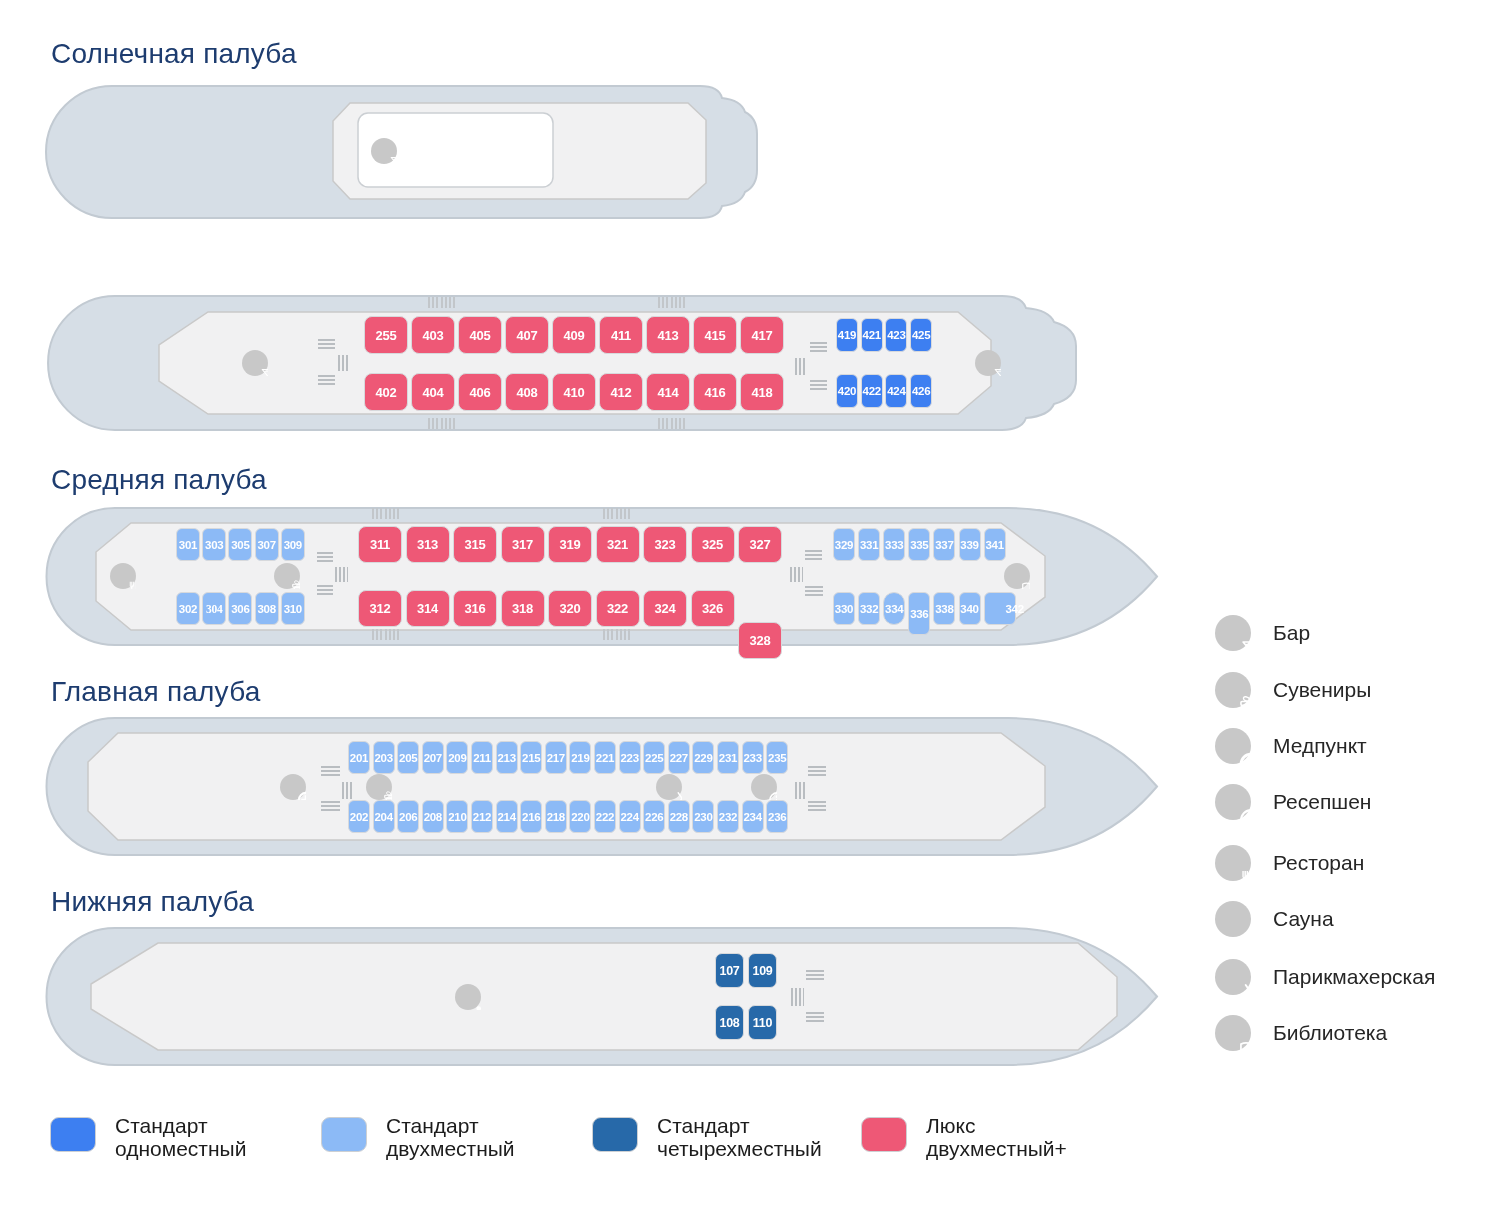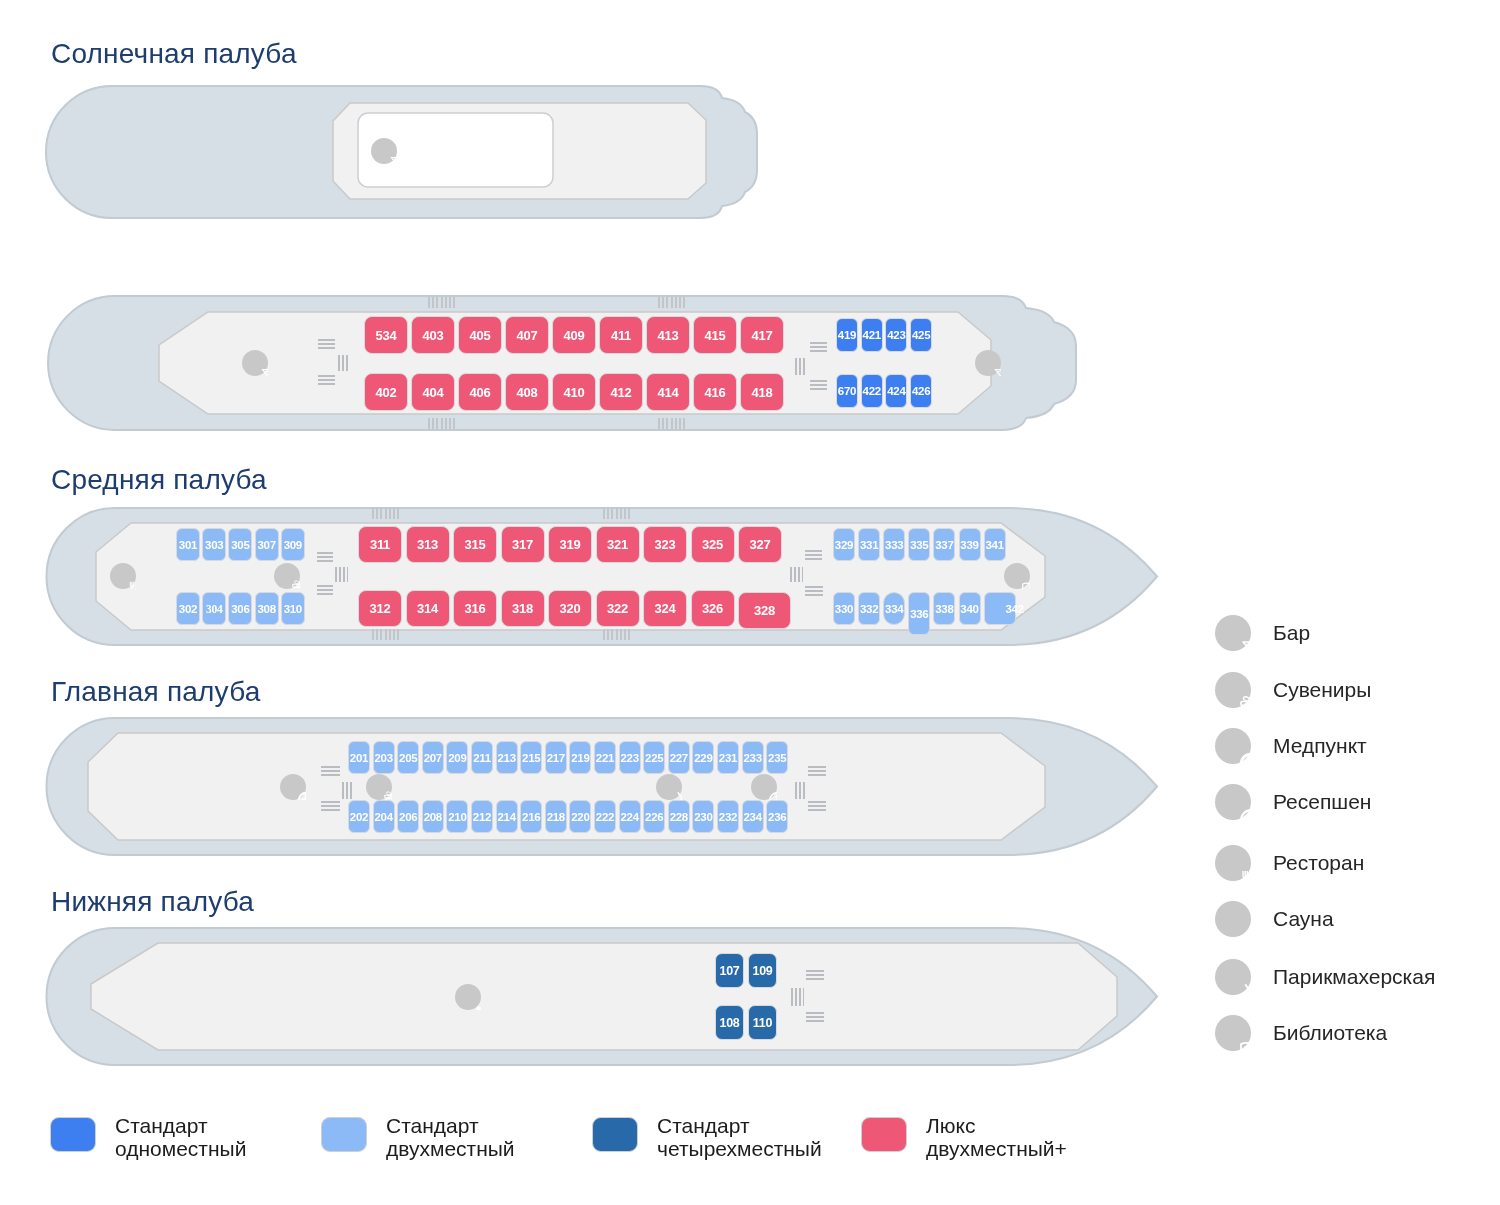--- a/index.html
+++ b/index.html
@@ -113,21 +113,21 @@
     <path class="hull" d="M 115,928 H 1008 C 1068,928 1118,950 1157,996.5 C 1118,1043 1068,1065 1008,1065 H 115 A 68.5,68.5 0 0 1 115,928 Z"></path>
     <polygon class="inner" points="158,943 1078,943 1117,977 1117,1016 1078,1050 158,1050 91,1009 91,984"></polygon>
   </svg>
 
   <div class="deck-title" style="top:38px">Солнечная палуба</div>
   <div class="deck-title" style="top:464px">Средняя палуба</div>
   <div class="deck-title" style="top:676px">Главная палуба</div>
   <div class="deck-title" style="top:886px">Нижняя палуба</div>
 
   <div id="overlay">
-      <div class="cabin lux" style="left: 364px; top: 316px; width: 44px; height: 38px;">534</div>
+      <div class="cabin lux" style="left: 364px; top: 316px; width: 44px; height: 38px;">255</div>
       <div class="cabin lux" style="left: 411px; top: 316px; width: 44px; height: 38px;">403</div>
       <div class="cabin lux" style="left: 458px; top: 316px; width: 44px; height: 38px;">405</div>
       <div class="cabin lux" style="left: 505px; top: 316px; width: 44px; height: 38px;">407</div>
       <div class="cabin lux" style="left: 552px; top: 316px; width: 44px; height: 38px;">409</div>
       <div class="cabin lux" style="left: 599px; top: 316px; width: 44px; height: 38px;">411</div>
       <div class="cabin lux" style="left: 646px; top: 316px; width: 44px; height: 38px;">413</div>
       <div class="cabin lux" style="left: 693px; top: 316px; width: 44px; height: 38px;">415</div>
       <div class="cabin lux" style="left: 740px; top: 316px; width: 44px; height: 38px;">417</div>
       <div class="cabin lux" style="left: 364px; top: 373px; width: 44px; height: 38px;">402</div>
       <div class="cabin lux" style="left: 411px; top: 373px; width: 44px; height: 38px;">404</div>
@@ -135,21 +135,21 @@
       <div class="cabin lux" style="left: 505px; top: 373px; width: 44px; height: 38px;">408</div>
       <div class="cabin lux" style="left: 552px; top: 373px; width: 44px; height: 38px;">410</div>
       <div class="cabin lux" style="left: 599px; top: 373px; width: 44px; height: 38px;">412</div>
       <div class="cabin lux" style="left: 646px; top: 373px; width: 44px; height: 38px;">414</div>
       <div class="cabin lux" style="left: 693px; top: 373px; width: 44px; height: 38px;">416</div>
       <div class="cabin lux" style="left: 740px; top: 373px; width: 44px; height: 38px;">418</div>
       <div class="cabin single" style="left: 836px; top: 318px; width: 22px; height: 34px;">419</div>
       <div class="cabin single" style="left: 860.7px; top: 318px; width: 22px; height: 34px;">421</div>
       <div class="cabin single" style="left: 885.4px; top: 318px; width: 22px; height: 34px;">423</div>
       <div class="cabin single" style="left: 910.1px; top: 318px; width: 22px; height: 34px;">425</div>
-      <div class="cabin single" style="left: 836px; top: 374px; width: 22px; height: 34px;">670</div>
+      <div class="cabin single" style="left: 836px; top: 374px; width: 22px; height: 34px;">420</div>
       <div class="cabin single" style="left: 860.7px; top: 374px; width: 22px; height: 34px;">422</div>
       <div class="cabin single" style="left: 885.4px; top: 374px; width: 22px; height: 34px;">424</div>
       <div class="cabin single" style="left: 910.1px; top: 374px; width: 22px; height: 34px;">426</div>
       <div class="cabin double" style="left: 176px; top: 528px; width: 24px; height: 33px;">301</div>
       <div class="cabin double" style="left: 202.2px; top: 528px; width: 24px; height: 33px;">303</div>
       <div class="cabin double" style="left: 228.4px; top: 528px; width: 24px; height: 33px;">305</div>
       <div class="cabin double" style="left: 254.6px; top: 528px; width: 24px; height: 33px;">307</div>
       <div class="cabin double" style="left: 280.8px; top: 528px; width: 24px; height: 33px;">309</div>
       <div class="cabin double" style="left: 176px; top: 592px; width: 24px; height: 33px;">302</div>
       <div class="cabin double" style="left: 202.2px; top: 592px; width: 24px; height: 33px; font-family: Liberation Serif, serif;">304</div>
@@ -166,21 +166,21 @@
       <div class="cabin lux" style="left: 690.5px; top: 526px; width: 44px; height: 37px;">325</div>
       <div class="cabin lux" style="left: 738px; top: 526px; width: 44px; height: 37px;">327</div>
       <div class="cabin lux" style="left: 358px; top: 590px; width: 44px; height: 37px;">312</div>
       <div class="cabin lux" style="left: 405.5px; top: 590px; width: 44px; height: 37px;">314</div>
       <div class="cabin lux" style="left: 453px; top: 590px; width: 44px; height: 37px;">316</div>
       <div class="cabin lux" style="left: 500.5px; top: 590px; width: 44px; height: 37px;">318</div>
       <div class="cabin lux" style="left: 548px; top: 590px; width: 44px; height: 37px;">320</div>
       <div class="cabin lux" style="left: 595.5px; top: 590px; width: 44px; height: 37px;">322</div>
       <div class="cabin lux" style="left: 643px; top: 590px; width: 44px; height: 37px;">324</div>
       <div class="cabin lux" style="left: 690.5px; top: 590px; width: 44px; height: 37px;">326</div>
-      <div class="cabin lux" style="left: 738px; top: 592px; width: 53px; height: 37px;">328</div>
+      <div class="cabin lux" style="left: 738px; top: 622px; width: 44px; height: 37px;">328</div>
       <div class="cabin double" style="left: 833px; top: 528px; width: 22px; height: 33px;">329</div>
       <div class="cabin double" style="left: 858.1px; top: 528px; width: 22px; height: 33px;">331</div>
       <div class="cabin double" style="left: 883.2px; top: 528px; width: 22px; height: 33px;">333</div>
       <div class="cabin double" style="left: 908.3px; top: 528px; width: 22px; height: 33px;">335</div>
       <div class="cabin double" style="left: 933.4px; top: 528px; width: 22px; height: 33px;">337</div>
       <div class="cabin double" style="left: 958.5px; top: 528px; width: 22px; height: 33px;">339</div>
       <div class="cabin double" style="left: 983.6px; top: 528px; width: 22px; height: 33px;">341</div>
       <div class="cabin double" style="left: 833px; top: 592px; width: 22px; height: 33px;">330</div>
       <div class="cabin double" style="left: 858.1px; top: 592px; width: 22px; height: 33px;">332</div>
       <div class="cabin double" style="left: 883.2px; top: 592px; width: 22px; height: 33px; border-radius: 11px;">334</div>

